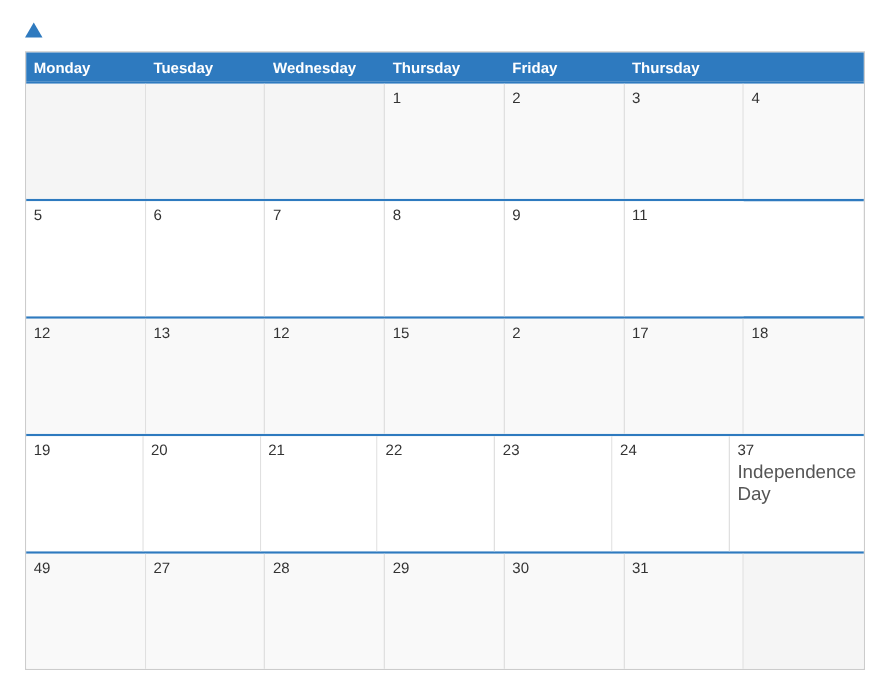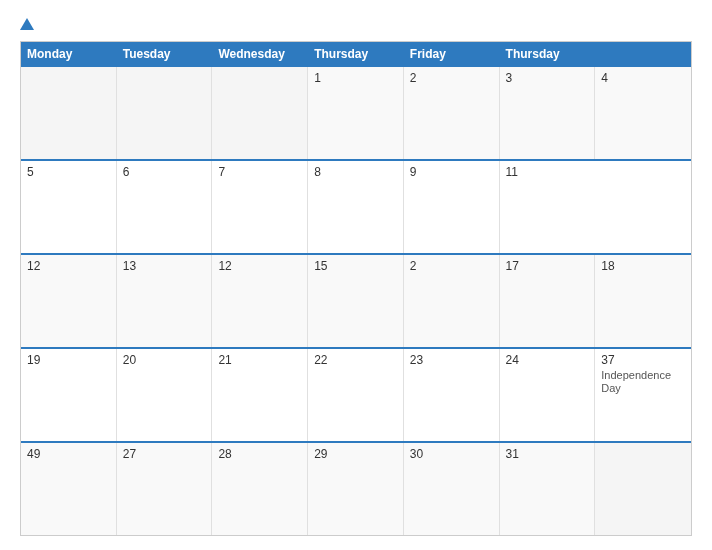--- a/index.html
+++ b/index.html
@@ -117,21 +117,21 @@
     }
     .cal-cell.empty {
       background: #f5f5f5;
     }
     .cal-cell .day-num {
       font-size: 12px;
       color: #333;
       display: block;
     }
     .cal-cell .event-label {
-      font-size: 11px;
+      font-size: 15px;
       color: #555;
       margin-top: 2px;
       line-height: 1.2;
       display: block;
     }
     
     .cal-row:nth-child(odd) .cal-cell:not(.empty) {
       background: #f9f9f9;
     }
     .cal-row:nth-child(even) .cal-cell:not(.empty) {

